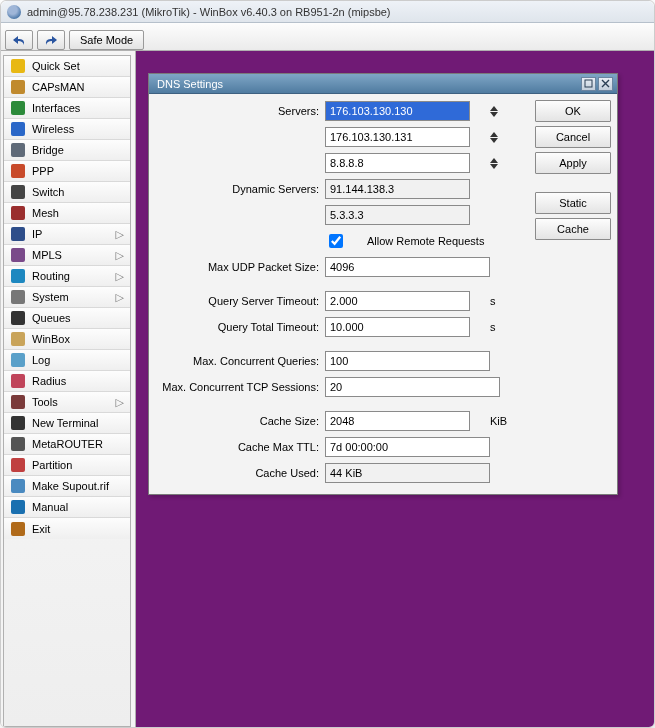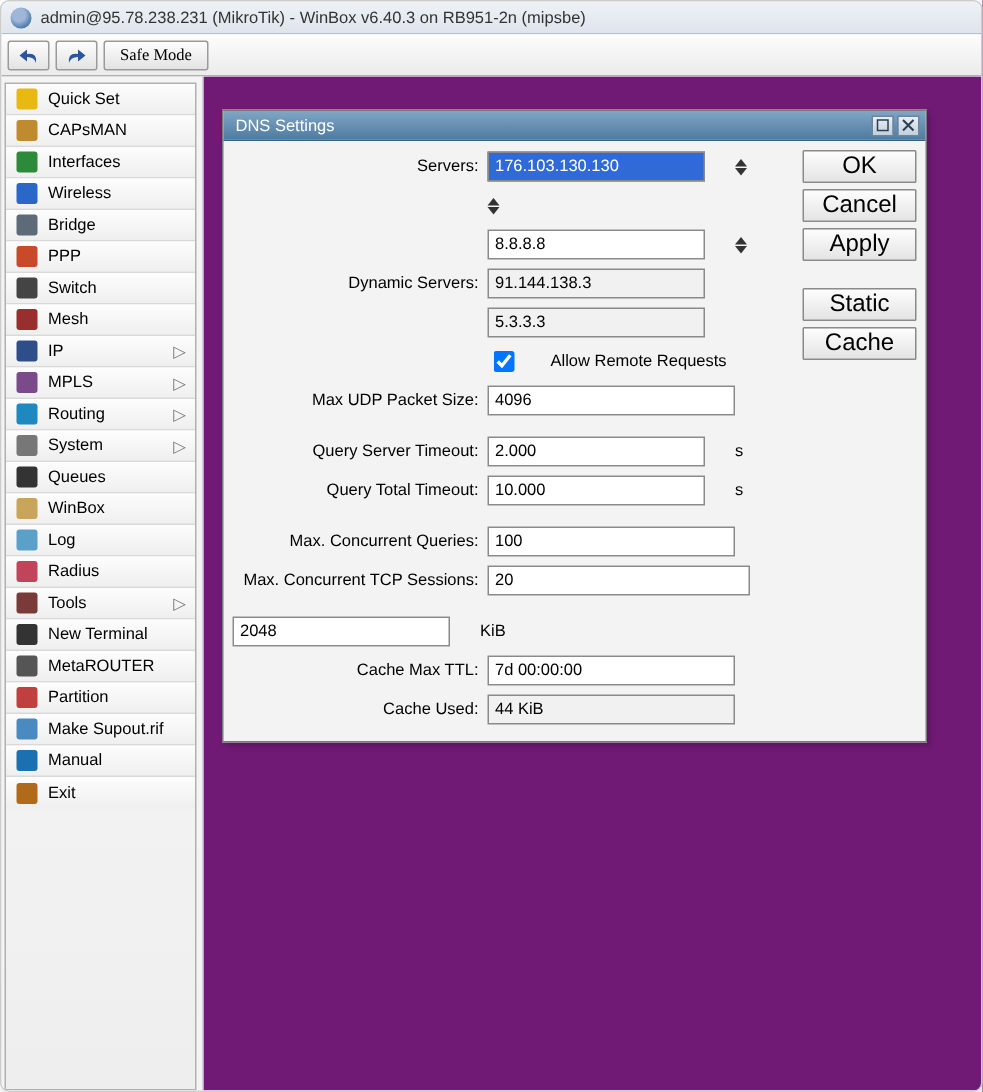--- a/index.html
+++ b/index.html
@@ -32,22 +32,22 @@
     border-radius: 50%;
     margin-right: 6px;
     flex: none;
   }
   .titlebar span { white-space: nowrap; overflow: hidden; text-overflow: ellipsis; }
   
   .toolbar {
     height: 28px;
     background: linear-gradient(to bottom, #fdfdfd, #ebebeb);
     border-bottom: 1px solid #b0b0b0;
-    display: flex; align-items: center;
-    padding: 0 4px; gap: 4px; font-family: Liberation Serif, serif;
+    display: flex; align-items: flex-end;
+    padding: 0 4px; gap: 4px;
   }
   .tbtn {
     height: 20px; min-width: 22px;
     border: 1px solid #9a9a9a;
     background: linear-gradient(to bottom, #fdfdfd, #e3e3e3);
     border-radius: 2px;
     display: inline-flex; align-items: center; justify-content: center;
     padding: 0 6px; font-size: 11px; cursor: default;
   }
   .tbtn svg { display: block; }
@@ -122,21 +122,21 @@
   .win-body {
     display: flex;
     padding: 6px;
     gap: 10px;
   }
   .form-col { flex: 1; }
   .btn-col { width: 76px; display: flex; flex-direction: column; gap: 4px; }
   .winbtn {
     height: 22px; border: 1px solid #8a8a8a;
     background: linear-gradient(to bottom, #fdfdfd, #e4e4e4);
-    font-size: 16px; display: flex; align-items: center; justify-content: center;
+    font-size: 11px; display: flex; align-items: center; justify-content: center;
     border-radius: 1px;
   }
   .gap { height: 10px; }
   .form-row {
     display: flex; align-items: center;
     margin-bottom: 4px; min-height: 22px;
   }
   .form-row .lab {
     width: 170px; text-align: right; padding-right: 6px;
   }
@@ -364,20 +364,21 @@
               <input class="txt sel" value="176.103.130.130" style="">
               <div class="spin">
                   <div class="up"></div>
                   <div class="dn"></div>
                 </div>
             </div>
           </div>
           <div class="form-row">
             <div class="lab"></div>
             <div class="val">
+              <input class="txt" value="176.103.130.131" style="">
               <div class="spin">
                   <div class="up"></div>
                   <div class="dn"></div>
                 </div>
             </div>
           </div>
           <div class="form-row">
             <div class="lab"></div>
             <div class="val">
               <input class="txt" value="8.8.8.8" style="">
@@ -446,20 +447,21 @@
           <div class="form-row">
             <div class="lab">Max. Concurrent TCP Sessions:</div>
             <div class="val">
               <input class="txt" style="width: 175px;" value="20">
             </div>
           </div>
 
           <div class="section-gap"></div>
 
           <div class="form-row">
+            <div class="lab">Cache Size:</div>
             <div class="val">
               <input class="txt" value="2048" style="">
               <span class="unit" style="width:26px">KiB</span>
             </div>
           </div>
 
           <div class="form-row">
             <div class="lab">Cache Max TTL:</div>
             <div class="val">
               <input class="txt" style="width: 165px;" value="7d 00:00:00">

